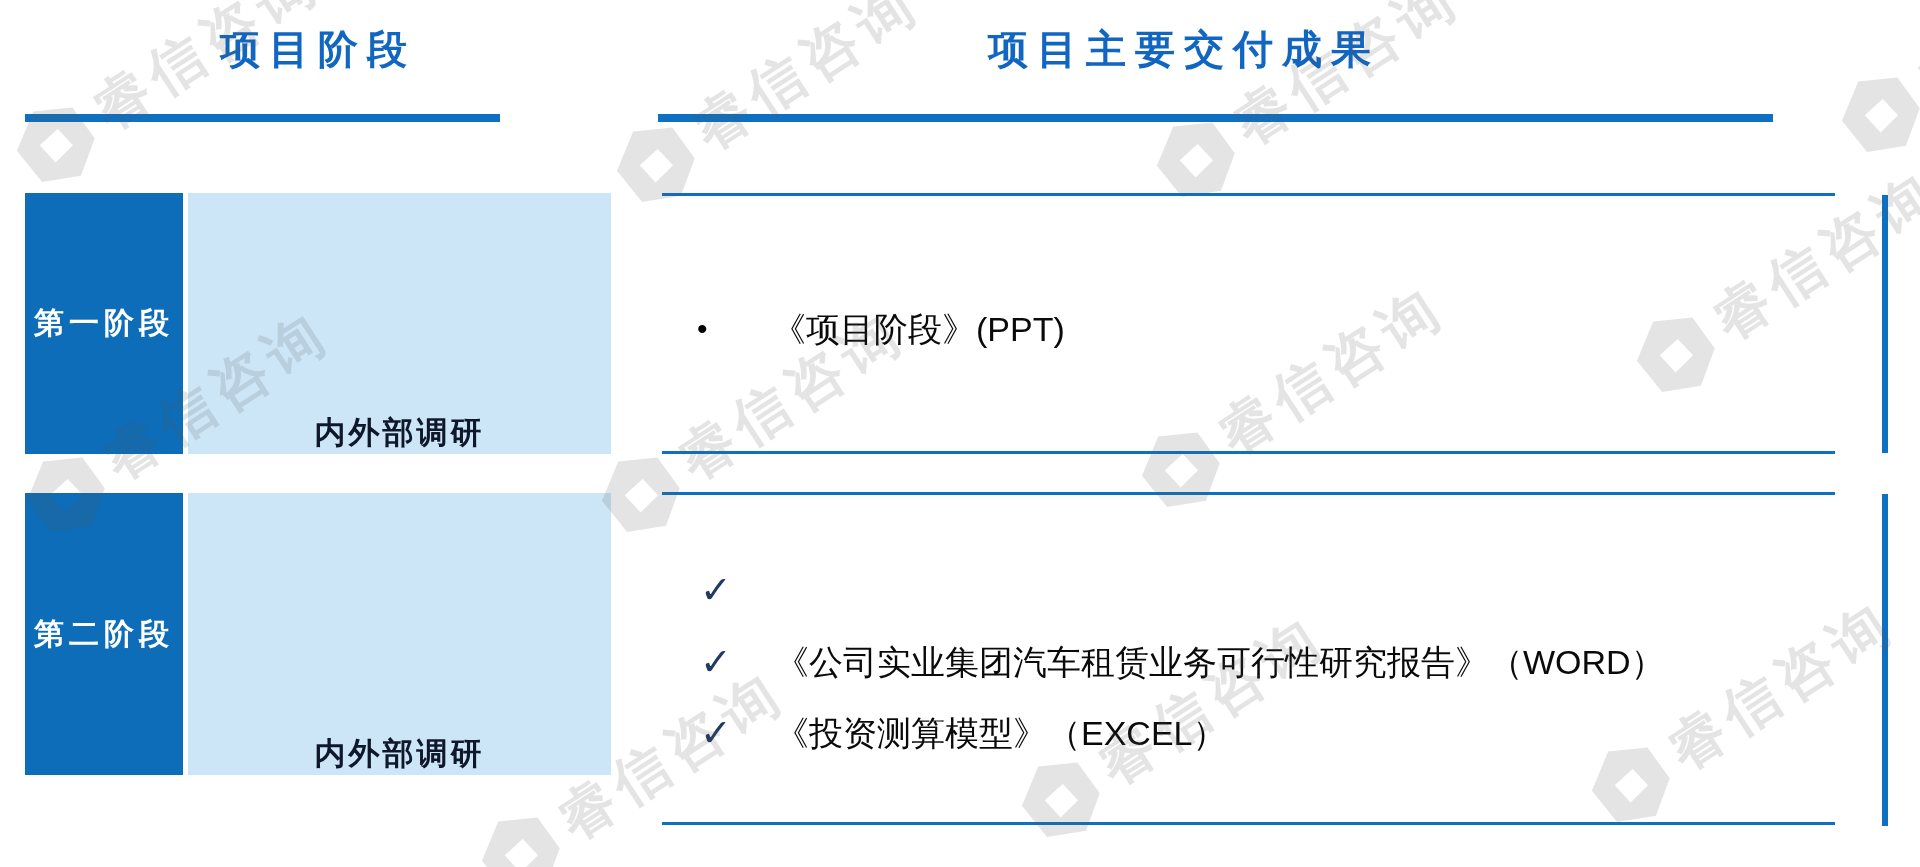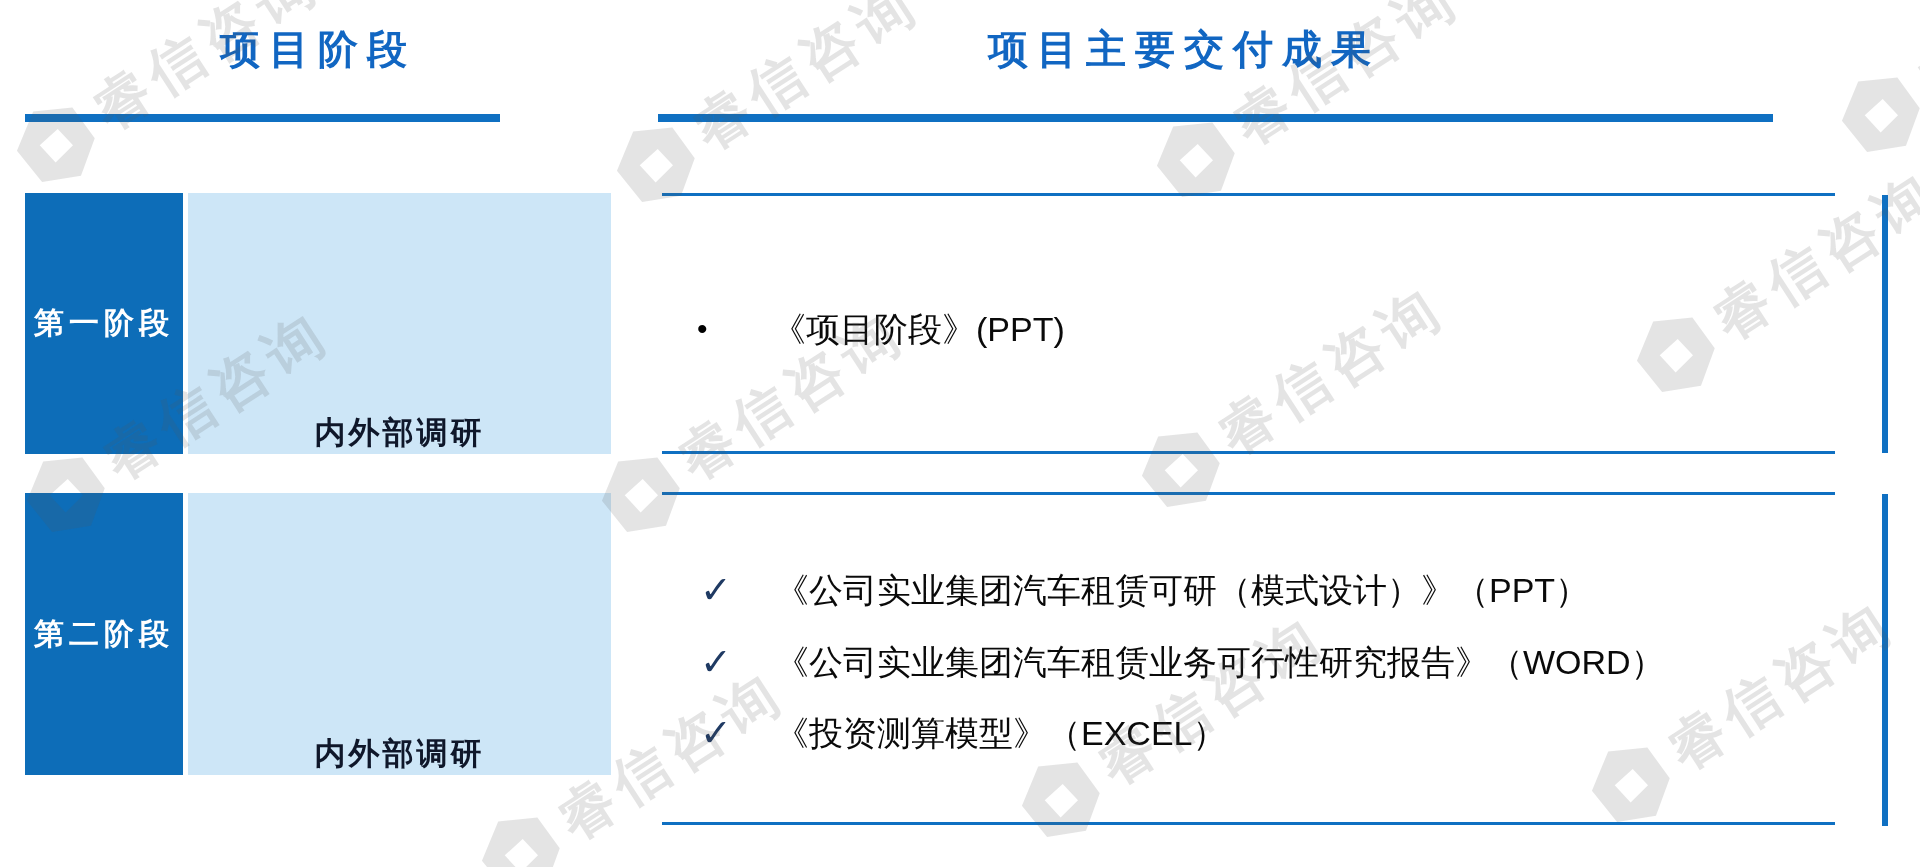--- a/index.html
+++ b/index.html
@@ -88,21 +88,20 @@
     <span class="marker bullet">•</span>
     <span>《项目阶段》(PPT)</span>
   </div>
 
   <div class="hline" style="top:492px"></div>
   <div class="hline" style="top:822px"></div>
   <div class="vbar" style="top:494px;height:332px"></div>
 
   <div class="deliv" style="left:700px;top:568px;width:1130px">
     <span class="marker check">✓</span>
-    <span>《公司实业集团汽车租赁可研（模式设计）》（PPT）</span>
   </div>
   <div class="deliv" style="left:700px;top:640px;width:1130px">
     <span class="marker check">✓</span>
     <span>《公司实业集团汽车租赁业务可行性研究报告》（WORD）</span>
   </div>
   <div class="deliv" style="left:700px;top:711px;width:1130px">
     <span class="marker check">✓</span>
     <span>《投资测算模型》（EXCEL）</span>
   </div>
 

